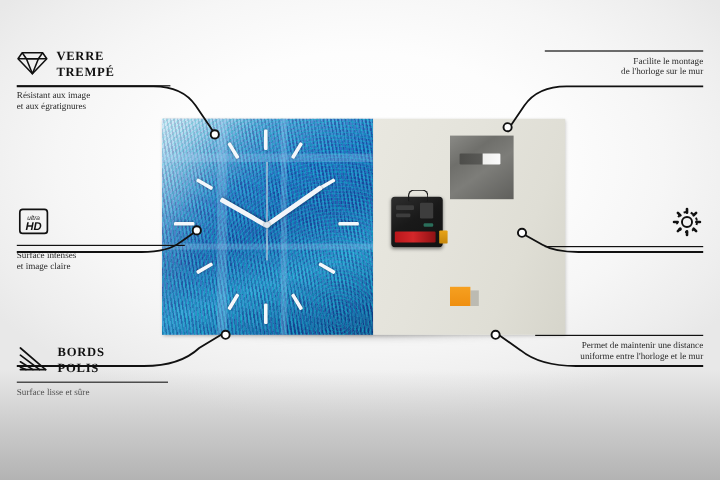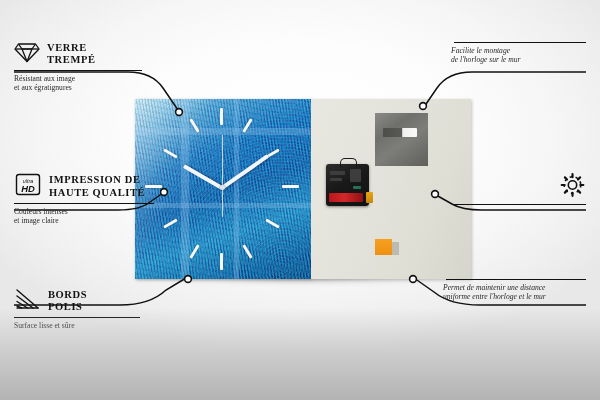--- a/index.html
+++ b/index.html
@@ -90,21 +90,21 @@
   .co-head{display:flex;align-items:center;gap:7px;}
   .co-title{
     font-weight:bold;letter-spacing:.6px;color:#111;
     font-size:10.5px;line-height:12.5px;text-transform:uppercase;white-space:pre-line;
   }
   .co-rule{height:1.4px;background:#111;margin-top:2px;}
   .co-sub{font-size:7.6px;line-height:9.6px;color:#2a2a2a;margin-top:2.5px;white-space:pre-line;}
   .left .co-head{justify-content:flex-start;}
   .right .co-head{justify-content:flex-end;}
   .right .co-title{text-align:right;}
-  .right .co-sub{font-style:italic;}
+  .right .co-sub{text-align:right;}
   .co-icon{flex:0 0 auto;display:block;font-style:italic;}
 
   svg.lines{position:absolute;left:0;top:0;width:600px;height:400px;pointer-events:none;}
 </style>
 </head>
 <body>
 
 <div id="stage">
 
   <div id="product">
@@ -199,25 +199,23 @@
 
   <div class="callout left" style="left:14px;top:172px;width:145px;">
     <div class="co-head">
       <span class="co-icon">
         <svg width="28" height="25" viewBox="0 0 28 25">
           <rect x="2.5" y="2.5" width="23" height="20" rx="2.5" fill="none" stroke="#111" stroke-width="1.4"></rect>
           <text x="14" y="11" font-family="Liberation Sans, sans-serif" font-size="5.4" text-anchor="middle" fill="#111">ultra</text>
           <text x="14" y="20" font-family="Liberation Sans, sans-serif" font-size="9.4" font-weight="bold" text-anchor="middle" fill="#111">HD</text>
         </svg>
       </span>
-      <span class="co-title">IMPRESSION DE
-HAUTE QUALITÉ</span>
     </div>
     <div class="co-rule" style="width:140px;"></div>
-    <div class="co-sub">Couleurs intenses
+    <div class="co-sub">Surface intenses
 et image claire</div>
   </div>
 
   <div class="callout left" style="left:14px;top:287px;width:130px;">
     <div class="co-head">
       <span class="co-icon">
         <svg width="27" height="24" viewBox="0 0 27 24">
           <g stroke="#111" stroke-width="1.4" fill="none" stroke-linecap="round">
             <path d="M3,3 L24,21"></path>
             <path d="M3,9 L19,21"></path>

